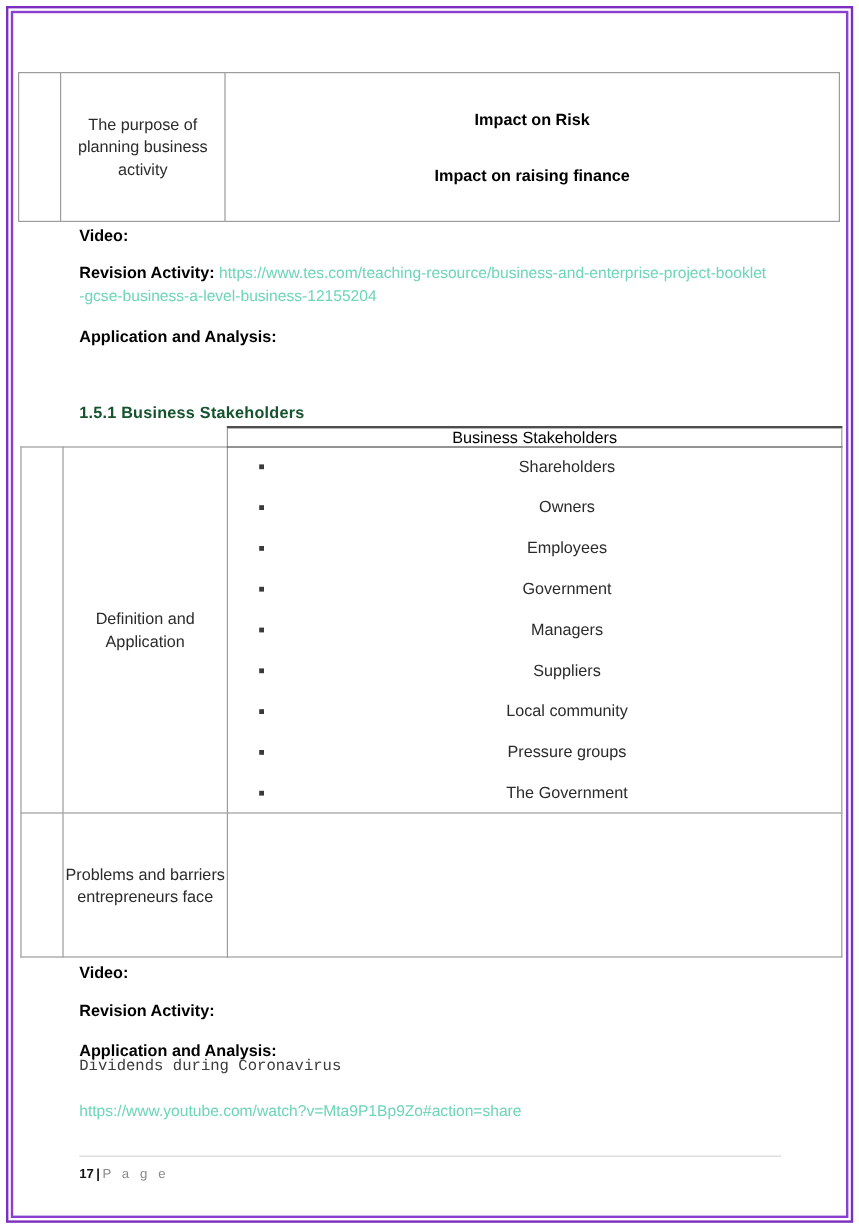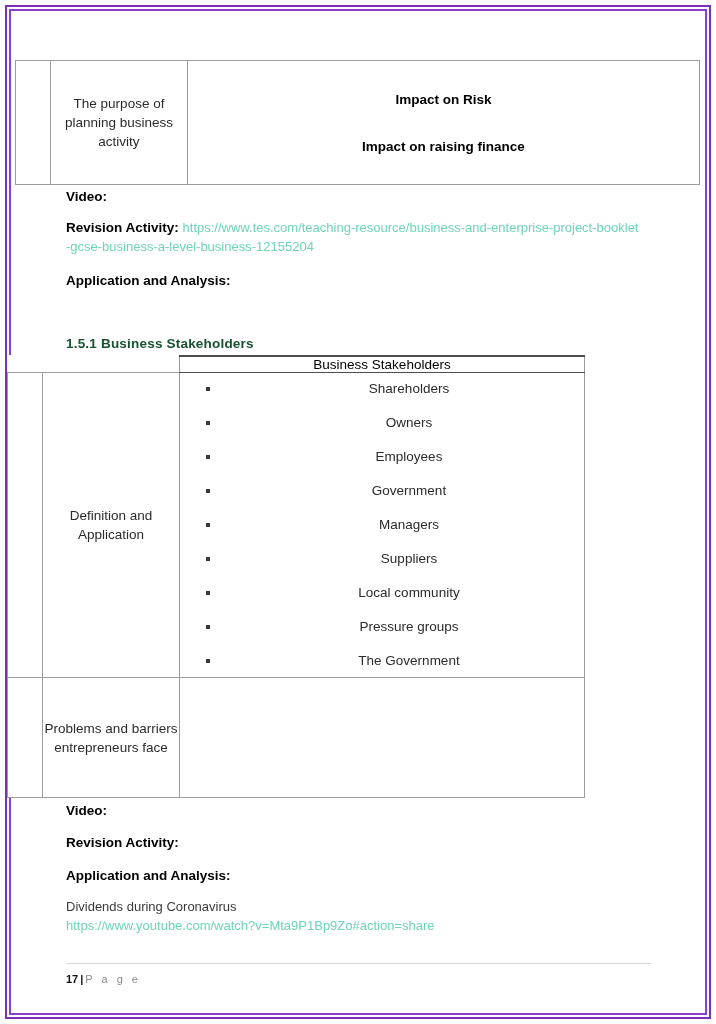--- a/index.html
+++ b/index.html
@@ -92,23 +92,23 @@
   
   #table-purpose {
     left: 15px;
     top: 60px;
     width: 685px;
   }
   #table-purpose .row-tall { height: 124px; }
 
   
   #table-stakeholders {
-    left: 7px;
+    left: 17px;
     top: 355px;
-    width: 578px;
+    width: 685px;
     padding-left: 40px;
   }
   #table-stakeholders .row-stake  { height: 305px; }
   #table-stakeholders .row-probs  { height: 120px; }
 
   .stake-header-row th.head-gutter,
   .stake-header-row th.head-label {
     border: none !important;
     background: transparent;
   }
@@ -167,21 +167,21 @@
     top: 336px;
     font-size: 13.5px;
     font-weight: bold;
     color: #14532d;
     letter-spacing: 0.2px;
   }
 
   #para-video-2        { top: 801px; }
   #para-revision-2     { top: 833px; }
   #para-analysis-2     { top: 866px; }
-  #para-dividends      { top: 897px; }
+  #para-dividends      { top: 879px; font-family: Liberation Mono, monospace; }
   #para-youtube        { top: 916px; }
 
   
   #footer-rule {
     position: absolute;
     left: 66px;
     top: 963px;
     width: 585px;
     height: 1px;
     background: #d8d8d8;

